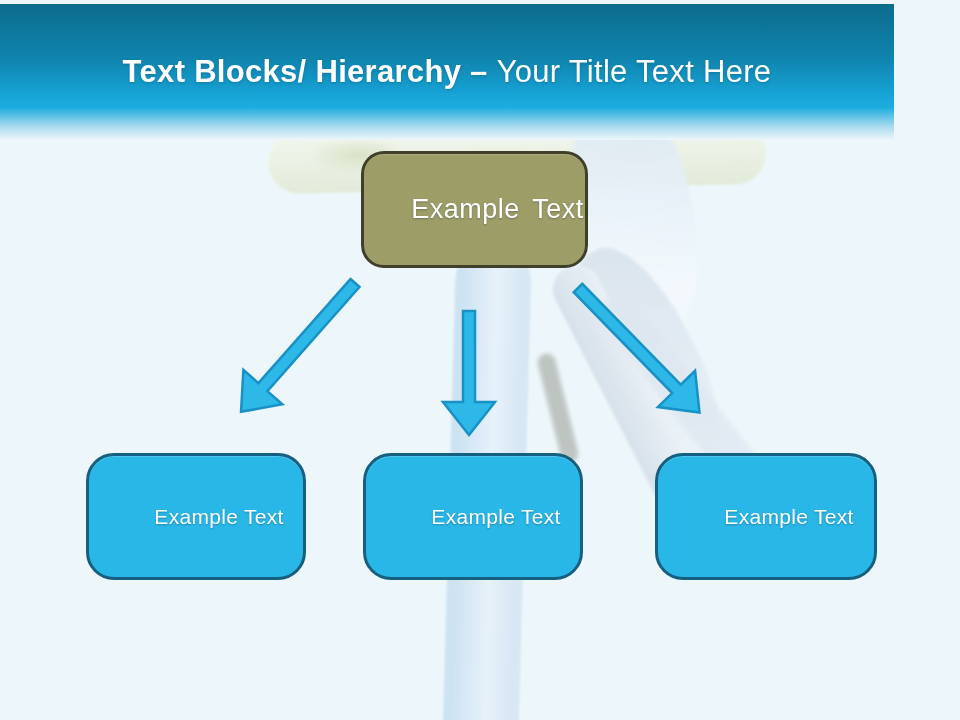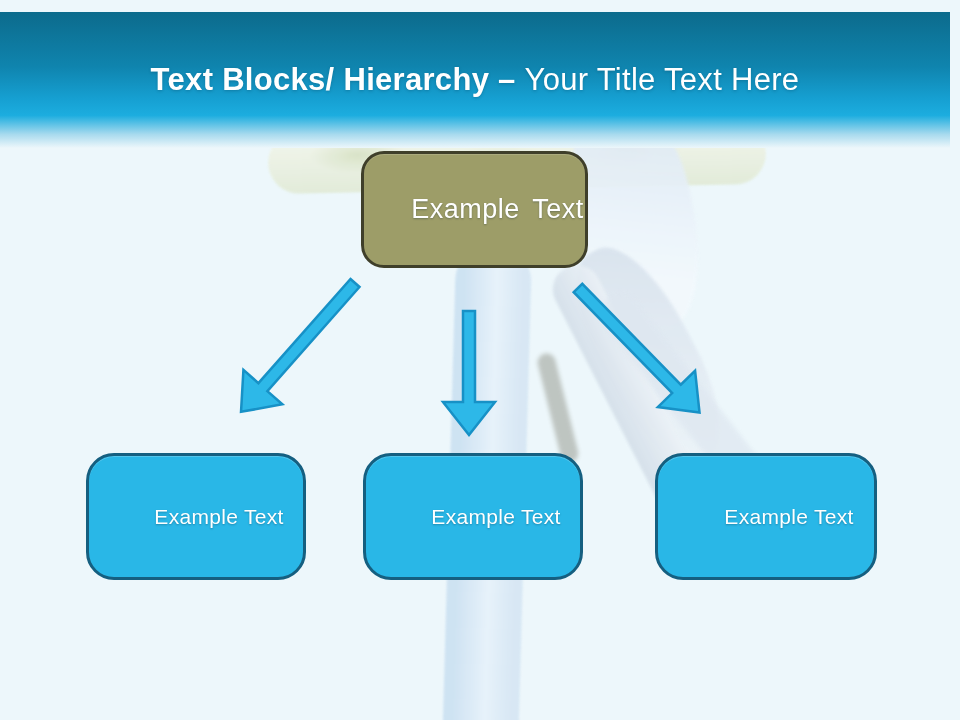--- a/index.html
+++ b/index.html
@@ -58,24 +58,25 @@
     background: #dee7f0; opacity: .7; filter: blur(2px);
   }
   .bg-feather-dark {
     position: absolute; left: 549px; top: 352px; width: 18px; height: 112px;
     border-radius: 10px; transform: rotate(-14deg);
     background: #55543e; opacity: .3; filter: blur(2px);
   }
 
   
   .header {
-    position: absolute; top: 12px; left: 0; width: 950px; height: 136px; z-index: 3;
+    position: absolute; top: 4px; left: 0; width: 850px; height: 136px; z-index: 3;
     background: linear-gradient(180deg,
       #0c6b8c 0%, #0f84ae 40%, #16a0d2 64%,
       #1caddf 76%, #a8daee 90%, #edf7fb 100%);
+    padding-left: 44px;
   }
   .title {
     position: absolute; top: 50px; left: 0; width: 100%;
     margin: 0; text-align: center;
     font-size: 31px; font-weight: 400; color: #ffffff;
     letter-spacing: 0.3px;
     text-shadow: 0 1px 3px rgba(0,40,60,.25);
     white-space: nowrap;
   }
   .title .t-bold { font-weight: 700; }

